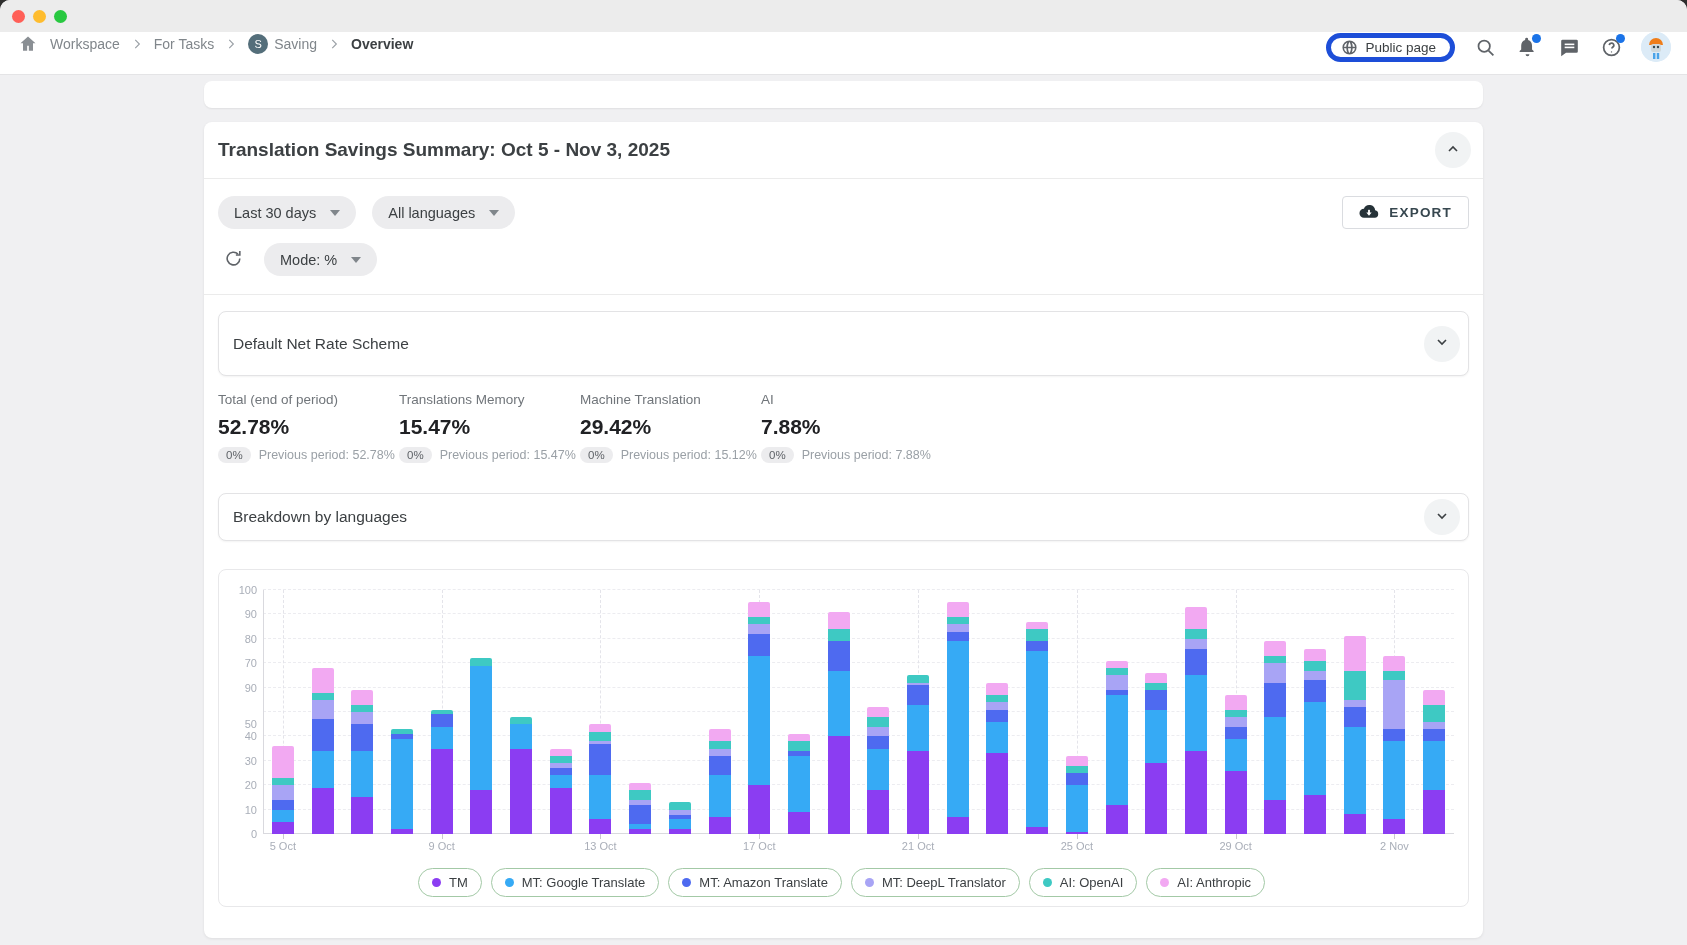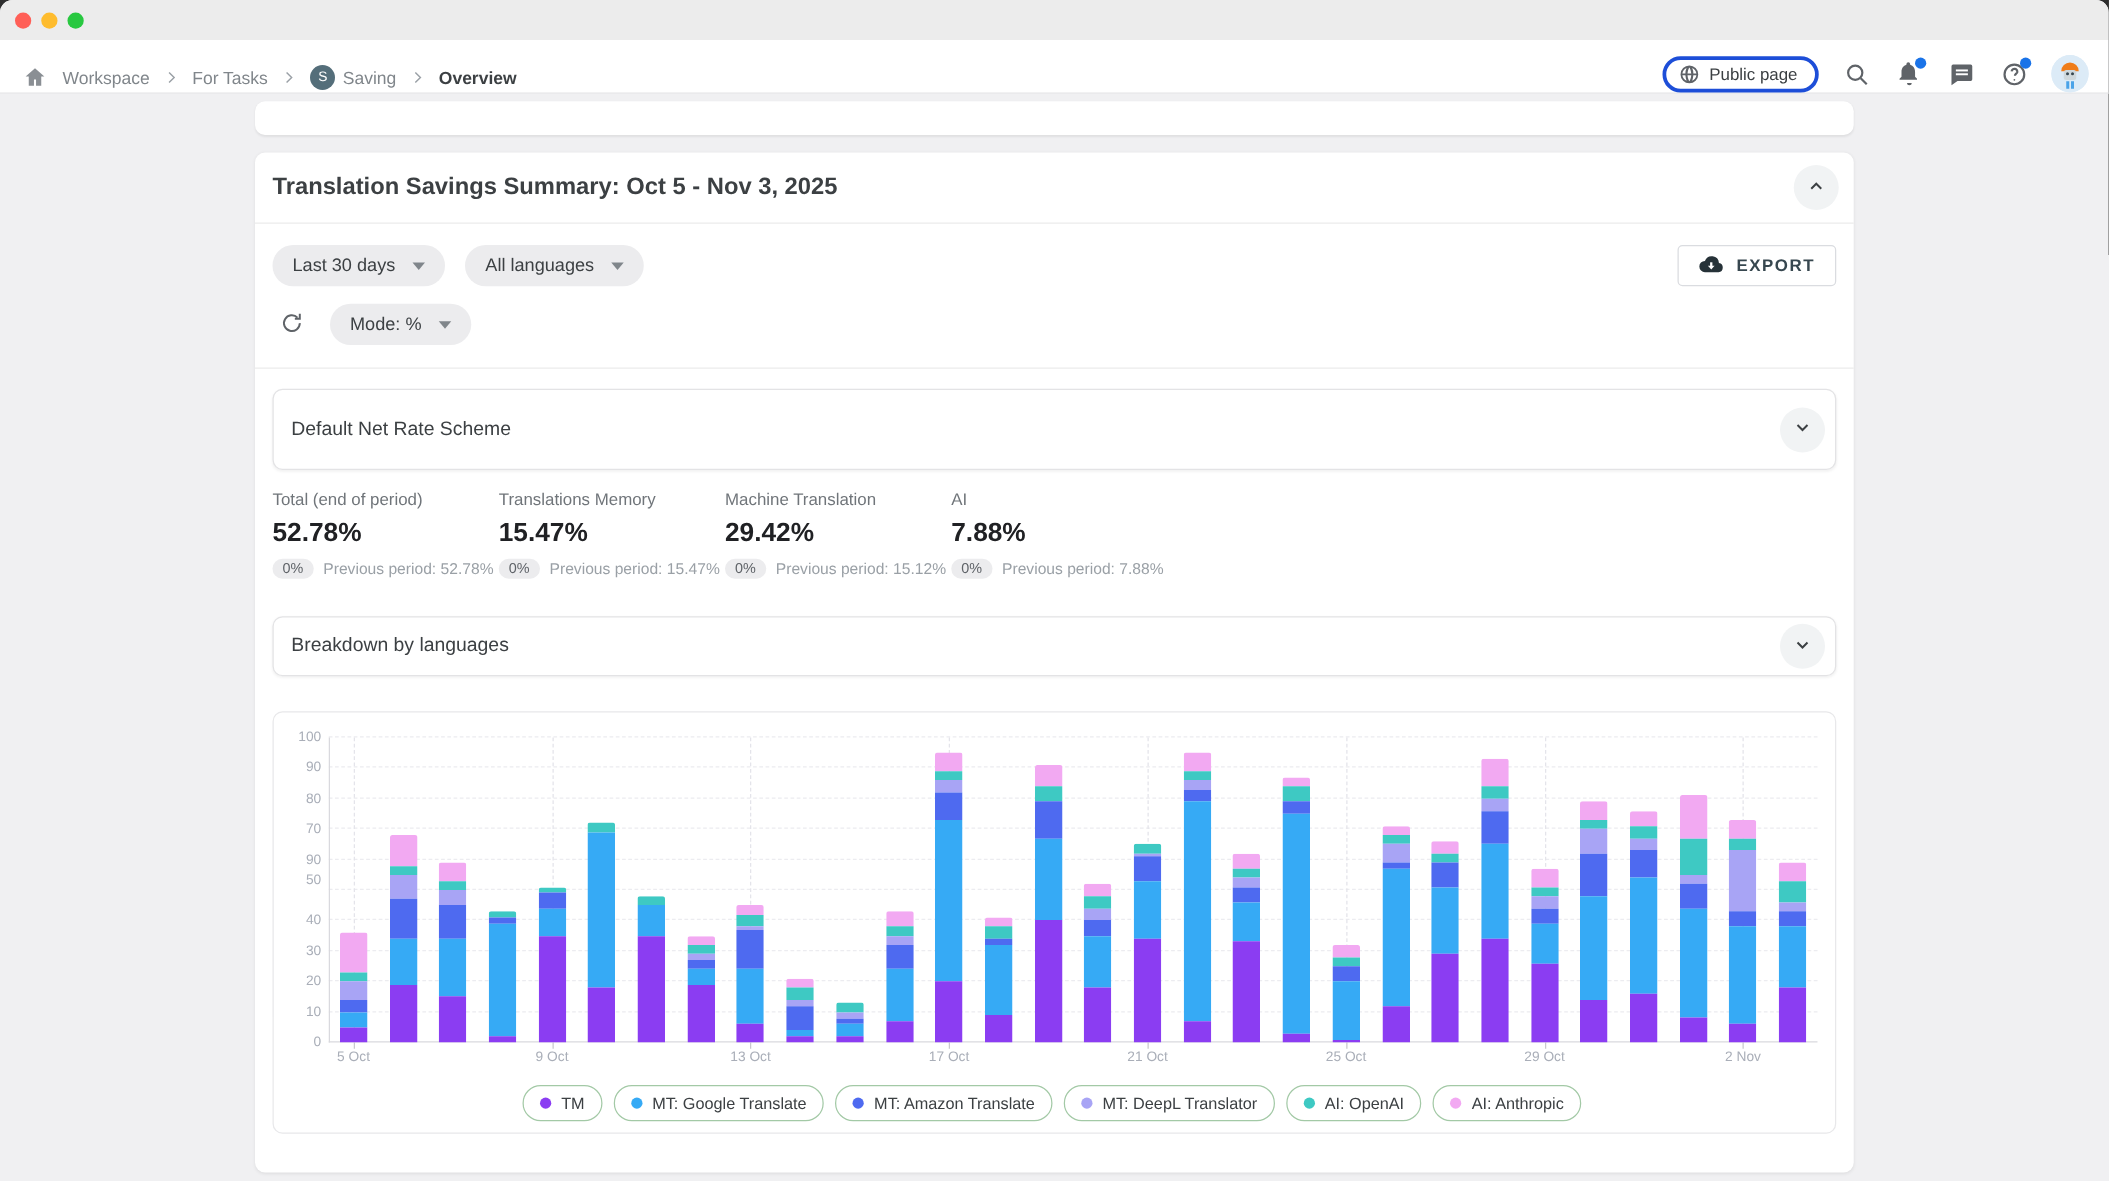--- a/index.html
+++ b/index.html
@@ -7,29 +7,29 @@
   .window { width:1687px; height:945px; border-radius:10px 10px 0 0; overflow:hidden; background:#f0f0f2; display:flex; flex-direction:column; }
 
   
   .titlebar { height:32px; background:#ececec; display:flex; align-items:center; padding-left:12px; flex:0 0 auto; }
   .tl-dot { width:13px; height:13px; border-radius:50%; margin-right:8px; }
   .tl-red { background:#ff5f57; }
   .tl-yellow { background:#febc2e; }
   .tl-green { background:#28c840; }
 
   
-  .nav { height:43px; background:#ffffff; border-bottom:1px solid #e4e4e6; display:flex; align-items:flex-end; padding:0 16px; flex:0 0 auto; }
+  .nav { height:43px; background:#ffffff; border-bottom:1px solid #e4e4e6; display:flex; align-items:flex-start; padding:0 16px; flex:0 0 auto; }
   .nav-left { display:flex; align-items:center; gap:10px; flex:1; }
   .crumb { font-size:14px; color:#80868b; cursor:pointer; }
   .crumb.current { color:#3c4043; font-weight:bold; }
   .crumb-sep { color:#9aa0a6; display:flex; align-items:center; }
   .crumb-avatar { width:20px; height:20px; border-radius:50%; background:#546e7a; color:#fff; font-size:11px; display:flex; align-items:center; justify-content:center; }
   .crumb-group { display:flex; align-items:center; gap:6px; cursor:pointer; }
   .nav-right { display:flex; align-items:center; gap:18px; }
-  .public-pill { display:flex; align-items:center; gap:7px; border:3px solid #1d4ed8; border-radius:16px; height:29px; padding:0 14px 0 9px; font-size:13.5px; color:#3c4043; background:#fff; cursor:pointer; }
+  .public-pill { display:flex; align-items:center; gap:7px; border:5px solid #1d4ed8; border-radius:16px; height:29px; padding:0 14px 0 9px; font-size:13.5px; color:#3c4043; background:#fff; cursor:pointer; }
   .nav-icon { position:relative; width:24px; height:24px; display:flex; align-items:center; justify-content:center; cursor:pointer; }
   .nav-icon svg { display:block; }
   .blue-dot { position:absolute; top:-1px; right:-2px; width:9px; height:9px; border-radius:50%; background:#1a73e8; }
   .avatar { width:30px; height:30px; border-radius:50%; overflow:hidden; background:#dcebf7; cursor:pointer; }
 
   
   .content { flex:1; overflow:hidden; display:flex; flex-direction:column; align-items:center; }
   .card-partial { width:1279px; height:27px; margin-top:6px; background:#fff; border-radius:8px; box-shadow:0 1px 2px rgba(0,0,0,.07); flex:0 0 auto; }
   .card-main { width:1279px; margin-top:14px; background:#fff; border-radius:8px; box-shadow:0 1px 3px rgba(0,0,0,.08); flex:0 0 auto; height:816px; position:relative; }
 
@@ -280,21 +280,21 @@
       </div>
 
       <div class="chart-card">
         <div class="chart-wrap">
           <div class="y-axis">
               <div class="ylab" style="bottom: -6px;">0</div>
               <div class="ylab" style="bottom: 18.4px;">10</div>
               <div class="ylab" style="bottom: 42.8px;">20</div>
               <div class="ylab" style="bottom: 67.2px; text-align: right;">30</div>
               <div class="ylab" style="bottom: 91.6px;">40</div>
-              <div class="ylab" style="bottom: 124px;">50</div>
+              <div class="ylab" style="bottom: 104px;">50</div>
               <div class="ylab" style="bottom: 140.4px;">90</div>
               <div class="ylab" style="bottom: 164.8px;">70</div>
               <div class="ylab" style="bottom: 189.2px;">80</div>
               <div class="ylab" style="bottom: 213.6px;">90</div>
               <div class="ylab" style="bottom: 238px;">100</div>
             </div>
           <div class="chart-plot">
               <div class="gridline solid" style="bottom: 0px;"></div>
               <div class="gridline" style="bottom: 24.4px;"></div>
               <div class="gridline" style="bottom: 48.8px;"></div>

